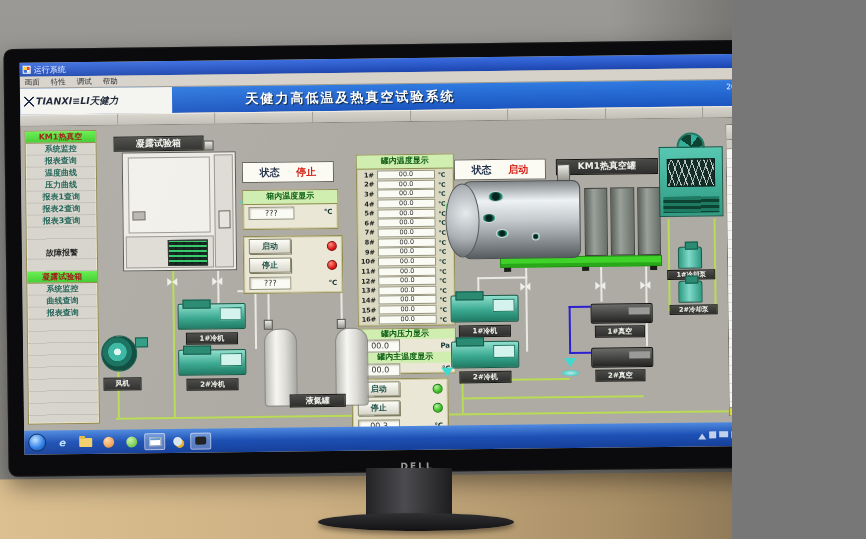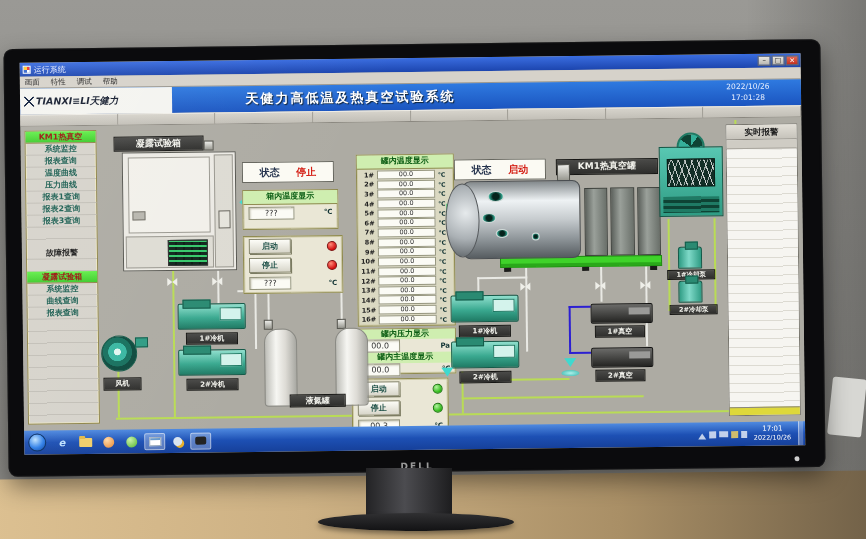--- a/index.html
+++ b/index.html
@@ -1,17 +1,17 @@
 <!DOCTYPE html>
 <html><head>
 <meta charset="utf-8">
 <style>
   html,body{margin:0;padding:0;background:#777;}
   *{box-sizing:border-box;font-family:"DejaVu Sans","Liberation Sans",sans-serif;}
-  .photo{position:relative;width:866px;height:539px;overflow:hidden;
+  .photo{position:relative;width:732px;height:539px;overflow:hidden;
     background:linear-gradient(180deg,#9a9995 0%,#929document 45%,#8d8c88 100%);
     background:linear-gradient(180deg,#9a9995 0%,#8f8e8a 60%,#888783 100%);}
   .wall-shade{position:absolute;right:0;top:0;width:120px;height:100%;
     background:linear-gradient(90deg,rgba(0,0,0,0) 0%,rgba(0,0,0,.22) 100%);}
   .desk{position:absolute;left:-10px;bottom:-8px;width:900px;height:72px;
     background:linear-gradient(90deg,#dcc091 0%,#cdb184 35%,#a98f66 70%,#6e5e46 100%);
     transform:skewY(-0.6deg);}
   .paper{position:absolute;right:2px;top:378px;width:34px;height:58px;background:#d7d7d3;
     border-radius:3px;transform:rotate(6deg);}
   

